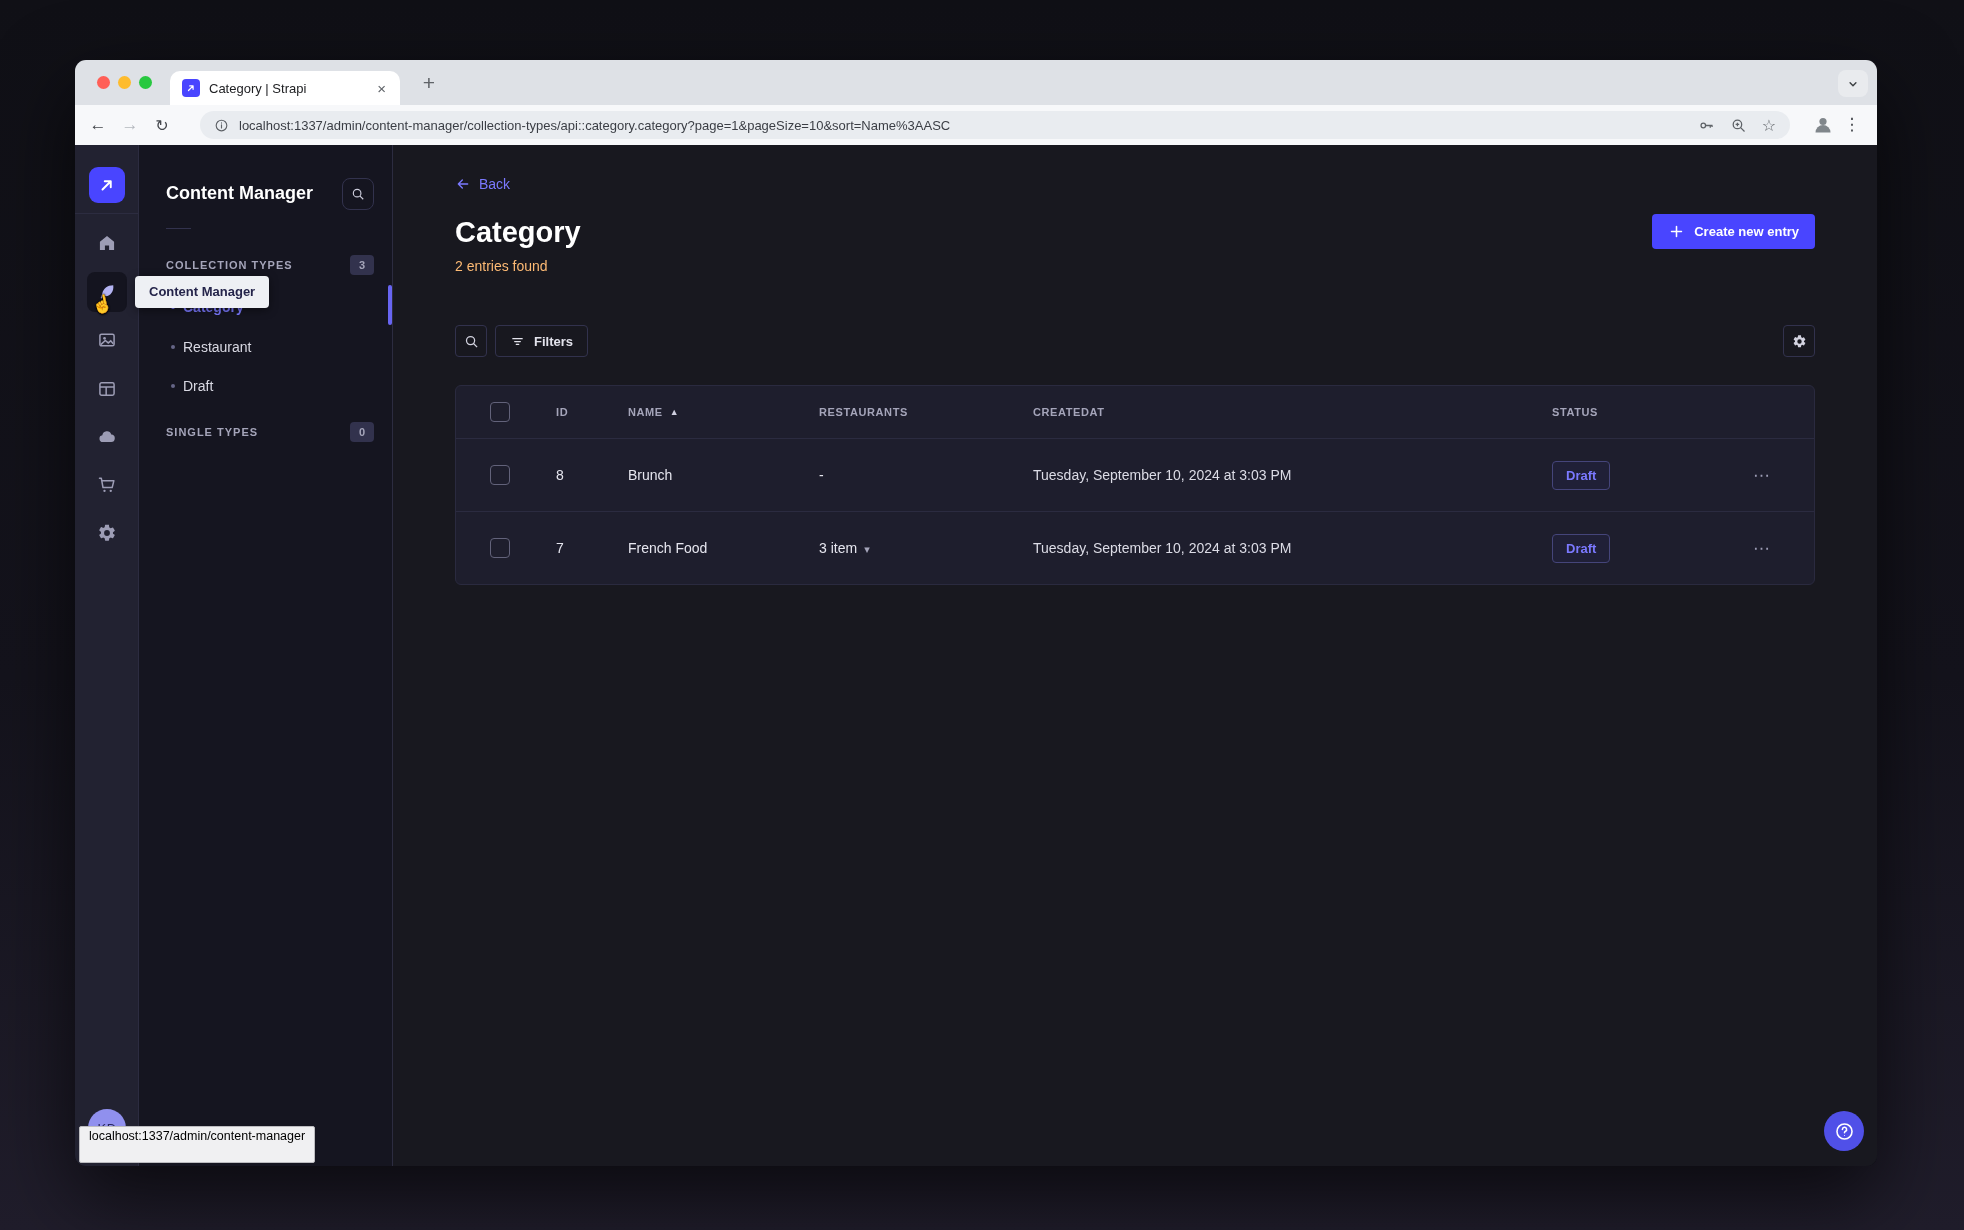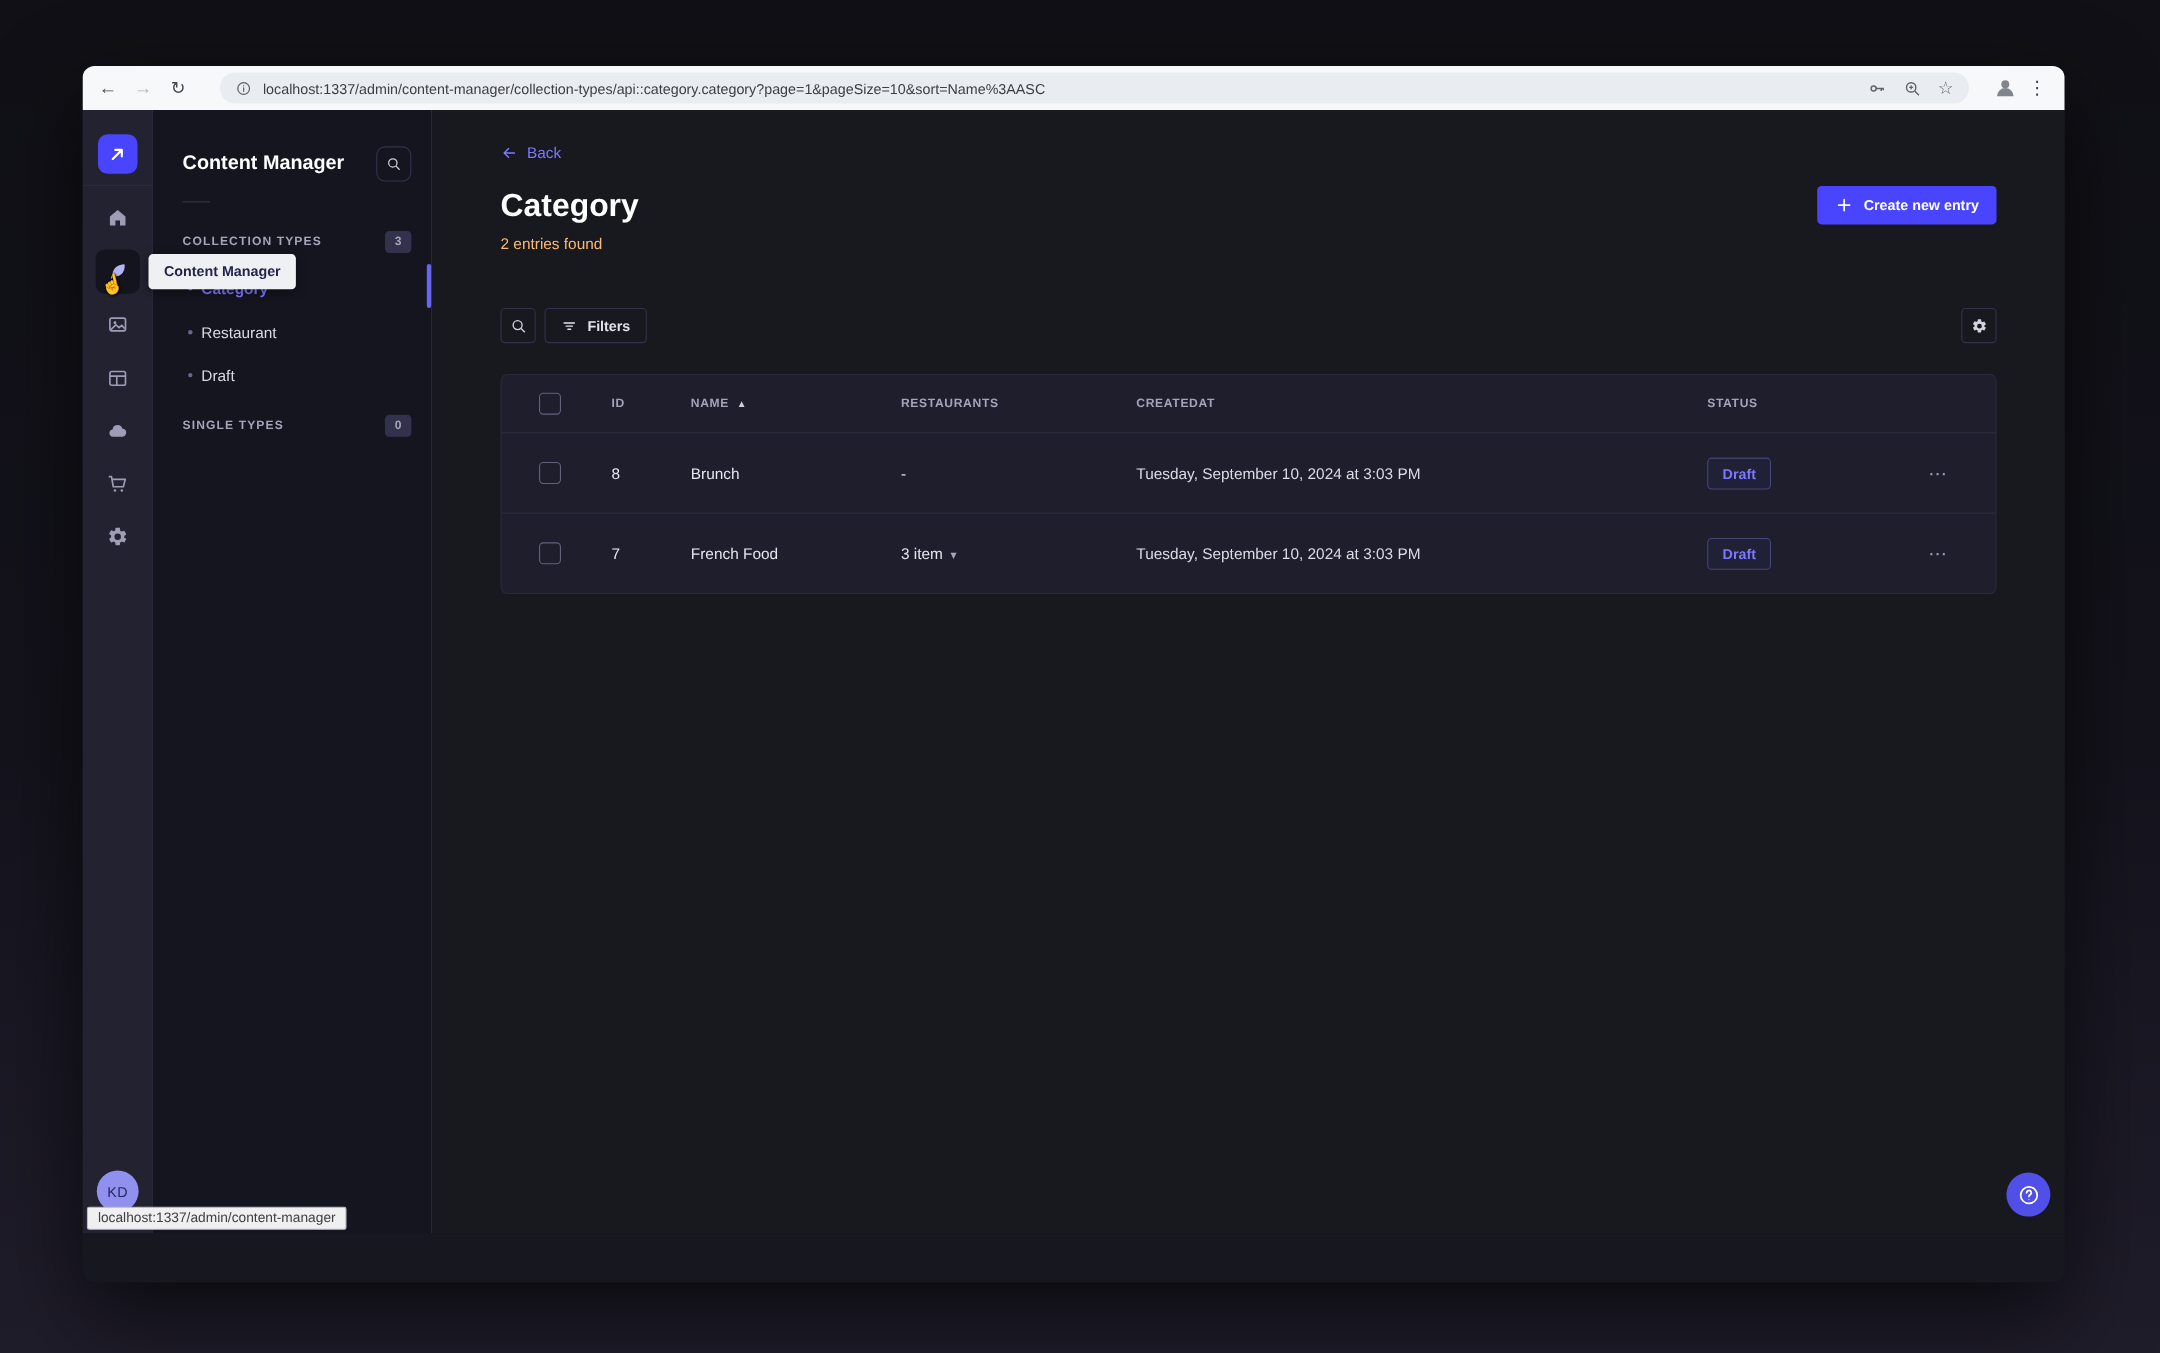--- a/index.html
+++ b/index.html
@@ -98,21 +98,21 @@
   .sn-item.active .dot { background:#7b79ff; }
   .sn-scroll { position:absolute; right:0; top:140px; width:4px; height:40px; background:#6865f2; border-radius:2px; }
 
   
   .cm-tooltip { position:absolute; left:60px; top:131px; height:32px; line-height:32px; padding:0 14px;
     background:#eef0f4; border-radius:4px; color:#24244a; font-size:13px; font-weight:bold; z-index:50;
     box-shadow:0 2px 10px rgba(0,0,0,.45); white-space:nowrap; }
 
   
   .status-bubble { position:absolute; left:4px; bottom:3px; background:#f0f0f2; border:1px solid #bcbcc0;
-    border-radius:2px; padding:2px 9px 3px; font-size:12.5px; color:#404040; z-index:70; white-space:nowrap; }
+    border-radius:2px; padding:2px 9px 19px; font-size:12.5px; color:#000000; z-index:70; white-space:nowrap; }
 
   
   .main { flex:1; position:relative; background:#18181f; }
   .back-link { position:absolute; left:62px; top:31px; display:flex; align-items:center; gap:8px;
     color:#7b79ff; font-size:14px; }
   .back-link svg { width:16px; height:16px; }
   .page-title { position:absolute; left:62px; top:69px; font-size:29px; font-weight:bold; color:#fff; line-height:36px; }
   .page-subtitle { position:absolute; left:62px; top:113px; font-size:14px; color:#fdba74; }
   .create-btn { position:absolute; right:62px; top:69px; height:35px; padding:0 16px; border-radius:4px;
     background:#4945ff; color:#fff; font-size:13px; font-weight:bold; display:flex; align-items:center; gap:9px; }
@@ -145,20 +145,42 @@
 
   .help-fab { position:absolute; right:13px; top:966px; width:40px; height:40px; border-radius:50%;
     background:#5050e8; display:flex; align-items:center; justify-content:center; }
   .help-fab svg { width:21px; height:21px; }
 </style>
 </head>
 <body>
 
 <div class="window">
 
+  <div class="tabstrip">
+    <div class="traffic">
+      <span class="t-red"></span>
+      <span class="t-yellow"></span>
+      <span class="t-green"></span>
+    </div>
+    <div class="tab">
+      <span class="favicon">
+        <svg viewBox="0 0 24 24" fill="none" stroke="#fff" stroke-width="3" stroke-linecap="round" stroke-linejoin="round">
+            <path d="M6 18 17 7M9 7h8v8"></path>
+          </svg>
+      </span>
+      <span class="tab-title">Category | Strapi</span>
+      <span class="tab-close">×</span>
+    </div>
+    <div class="newtab">+</div>
+    <div class="tabsearch">
+      <svg viewBox="0 0 24 24" fill="none" stroke="currentColor" stroke-width="2.4" stroke-linecap="round" stroke-linejoin="round">
+          <path d="M7 10l5 5 5-5"></path>
+        </svg>
+    </div>
+  </div>
 
   <div class="toolbar">
     <div class="navbtn back">←</div>
     <div class="navbtn fwd">→</div>
     <div class="navbtn reload">↻</div>
     <div class="urlbar">
       <svg class="info-ic" viewBox="0 0 24 24" fill="none" stroke="currentColor" stroke-width="1.8">
           <circle cx="12" cy="12" r="8.5"></circle>
           <path d="M12 11v5M12 7.6v.5" stroke-linecap="round"></path>
         </svg>

